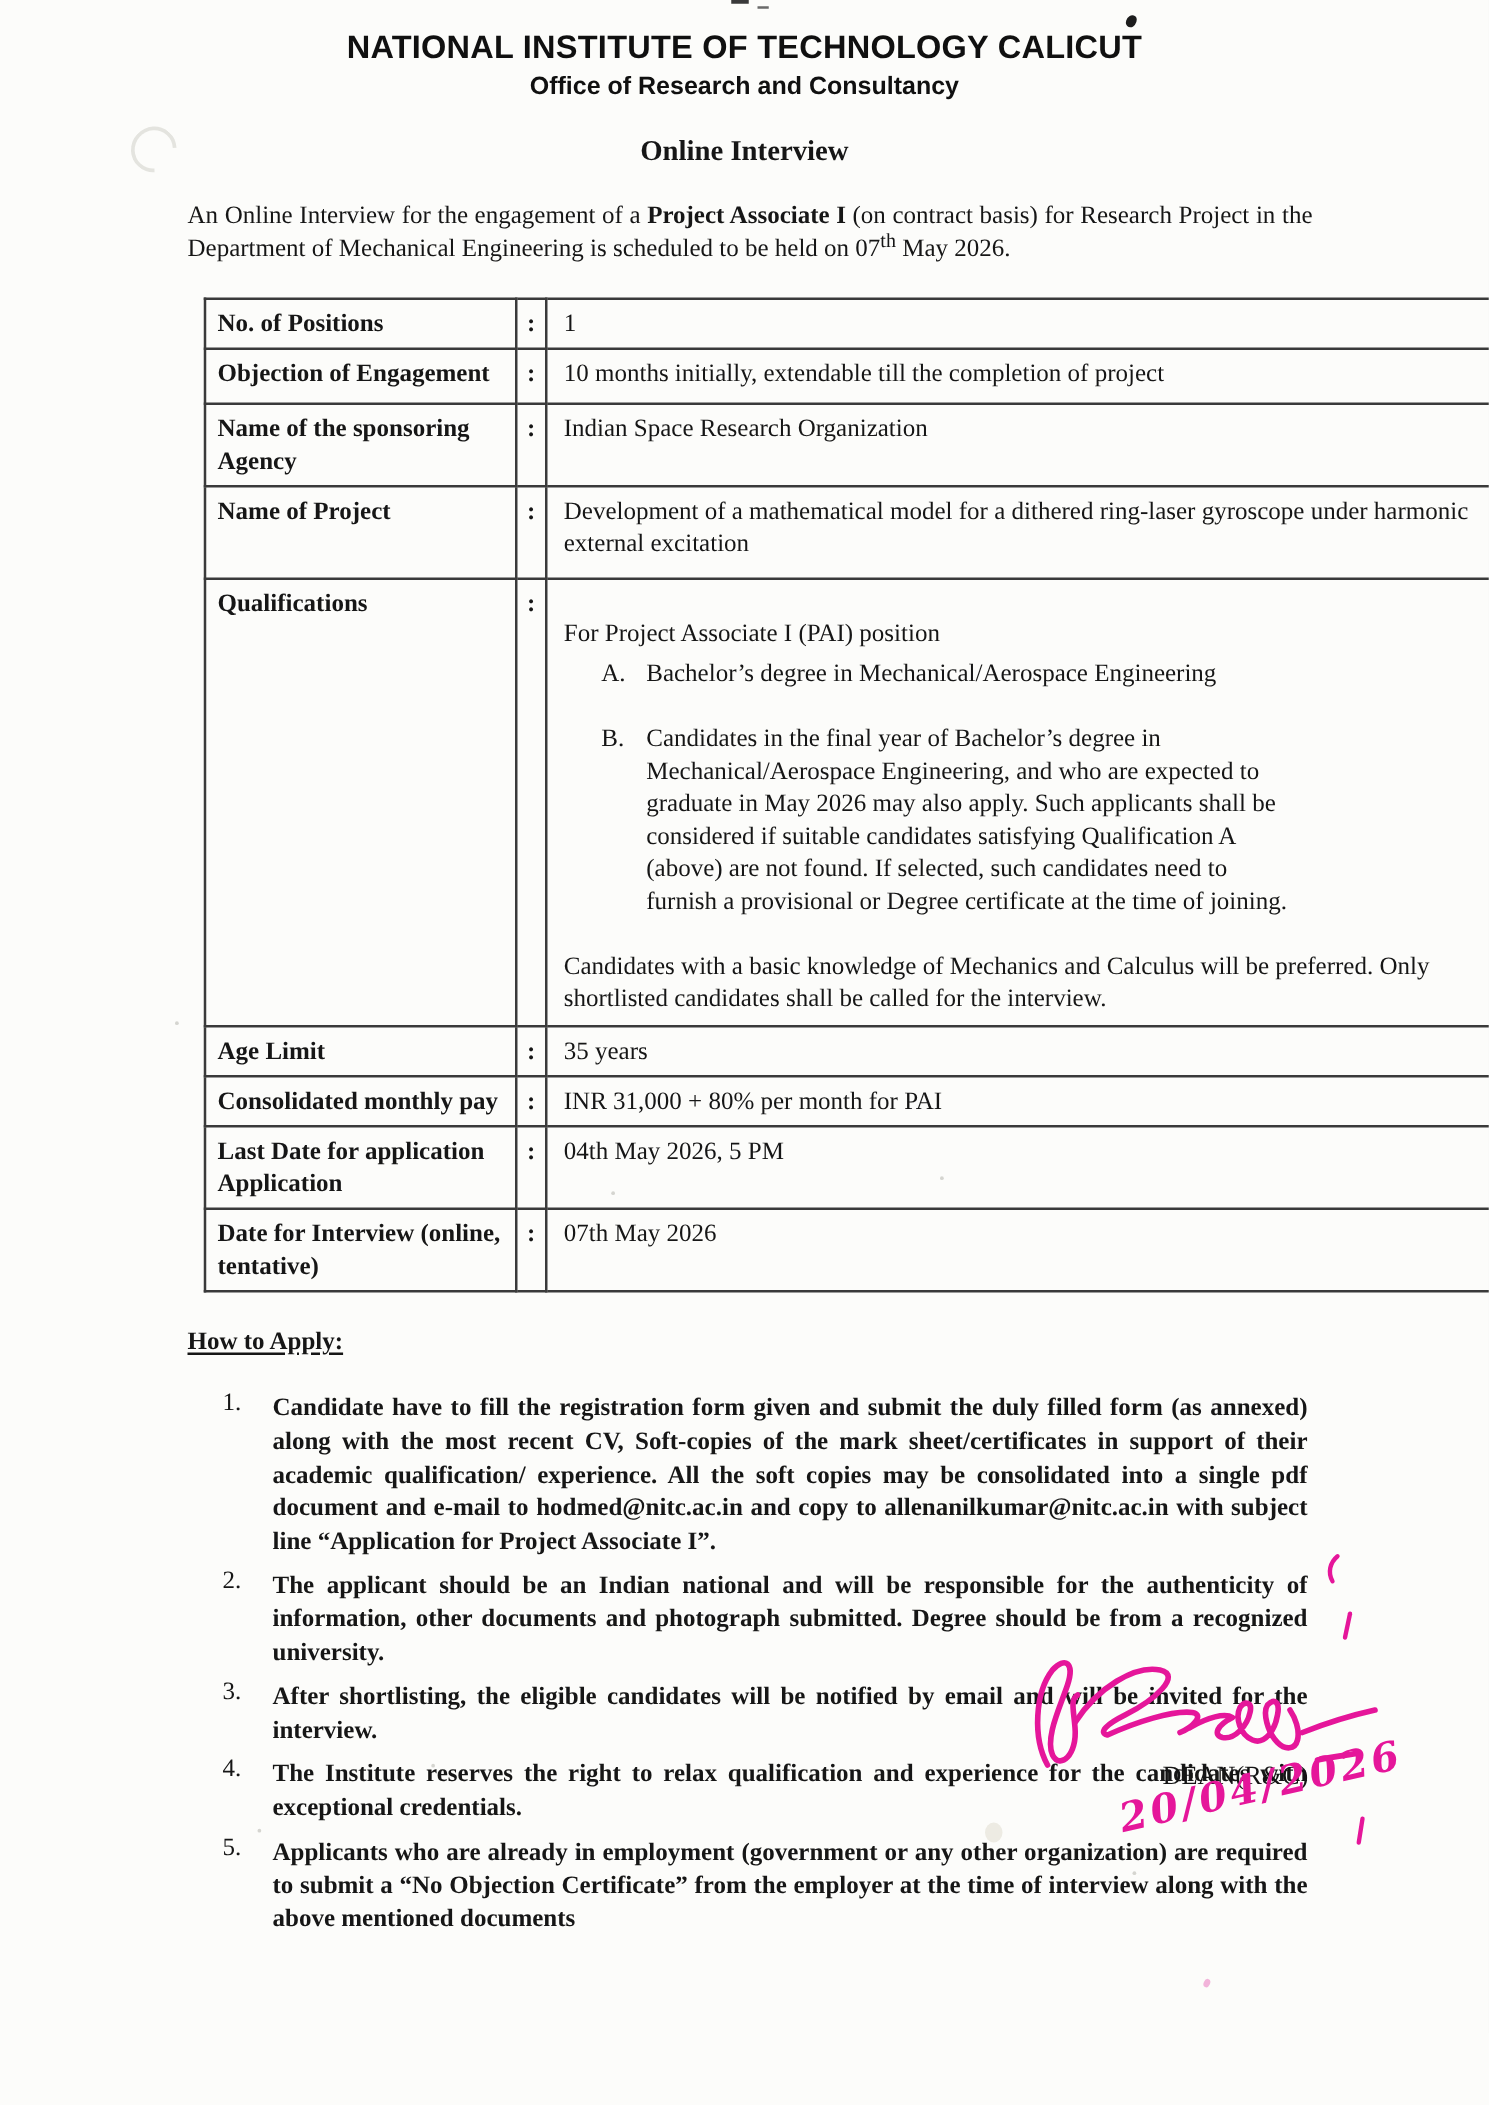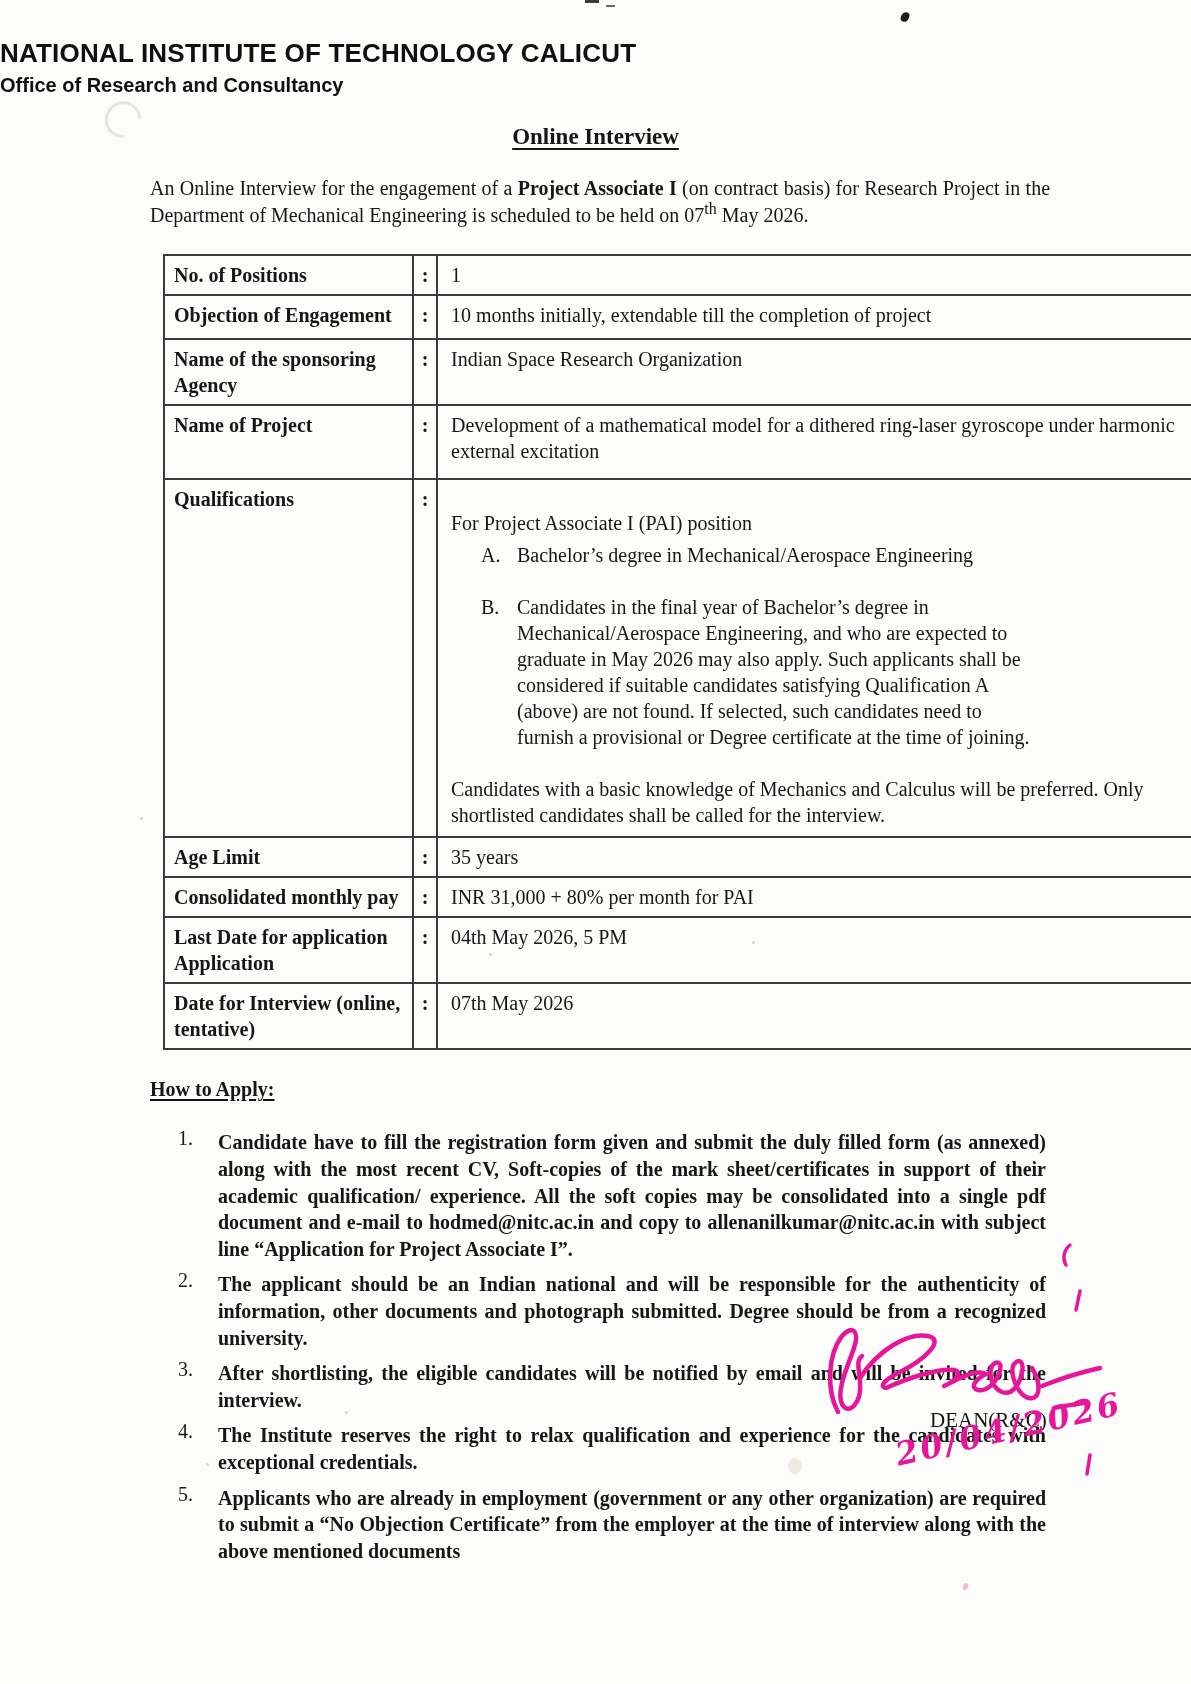--- a/index.html
+++ b/index.html
@@ -7,26 +7,26 @@
     width:1191px;height:1684px;
     background:#f6f6f4;
     font-family:"Liberation Serif","DejaVu Serif",serif;
     color:#161616;
     position:relative;
     overflow:hidden;
   }
   .page{position:absolute;inset:0;background:#fcfcfa;}
 
   
-  .hdr{text-align:left;padding-top:38px;font-family:"Liberation Sans","DejaVu Sans",sans-serif;color:#101010;}
+  .hdr{text-align:center;padding-top:22px;font-family:"Liberation Sans","DejaVu Sans",sans-serif;color:#101010;}
   .hdr-line1{font-size:26px;font-weight:bold;letter-spacing:.2px;}
   .hdr-line2{font-size:20px;font-weight:bold;margin-top:5px;}
   .doc-title{
     text-align:center;margin-top:27px;font-size:23px;font-weight:bold;
-    text-decoration:underline;text-decoration-thickness:2px;text-underline-offset:4px;
+    text-decoration-thickness:2px;text-underline-offset:4px;
   }
 
   
   .intro{width:900px;margin:25px 0 0 150px;font-size:20px;line-height:1.36;text-align:justify;}
   .intro .sup{vertical-align:super;font-size:16px;line-height:0;}
 
   
   table.info{border-collapse:collapse;margin:25px 0 0 163px;width:1036px;table-layout:fixed;}
   .info td{border:2px solid #3a3a3a;vertical-align:top;font-size:20px;line-height:1.3;}
   td.lbl{width:230px;font-weight:bold;padding:6px 8px 6px 9px;}

